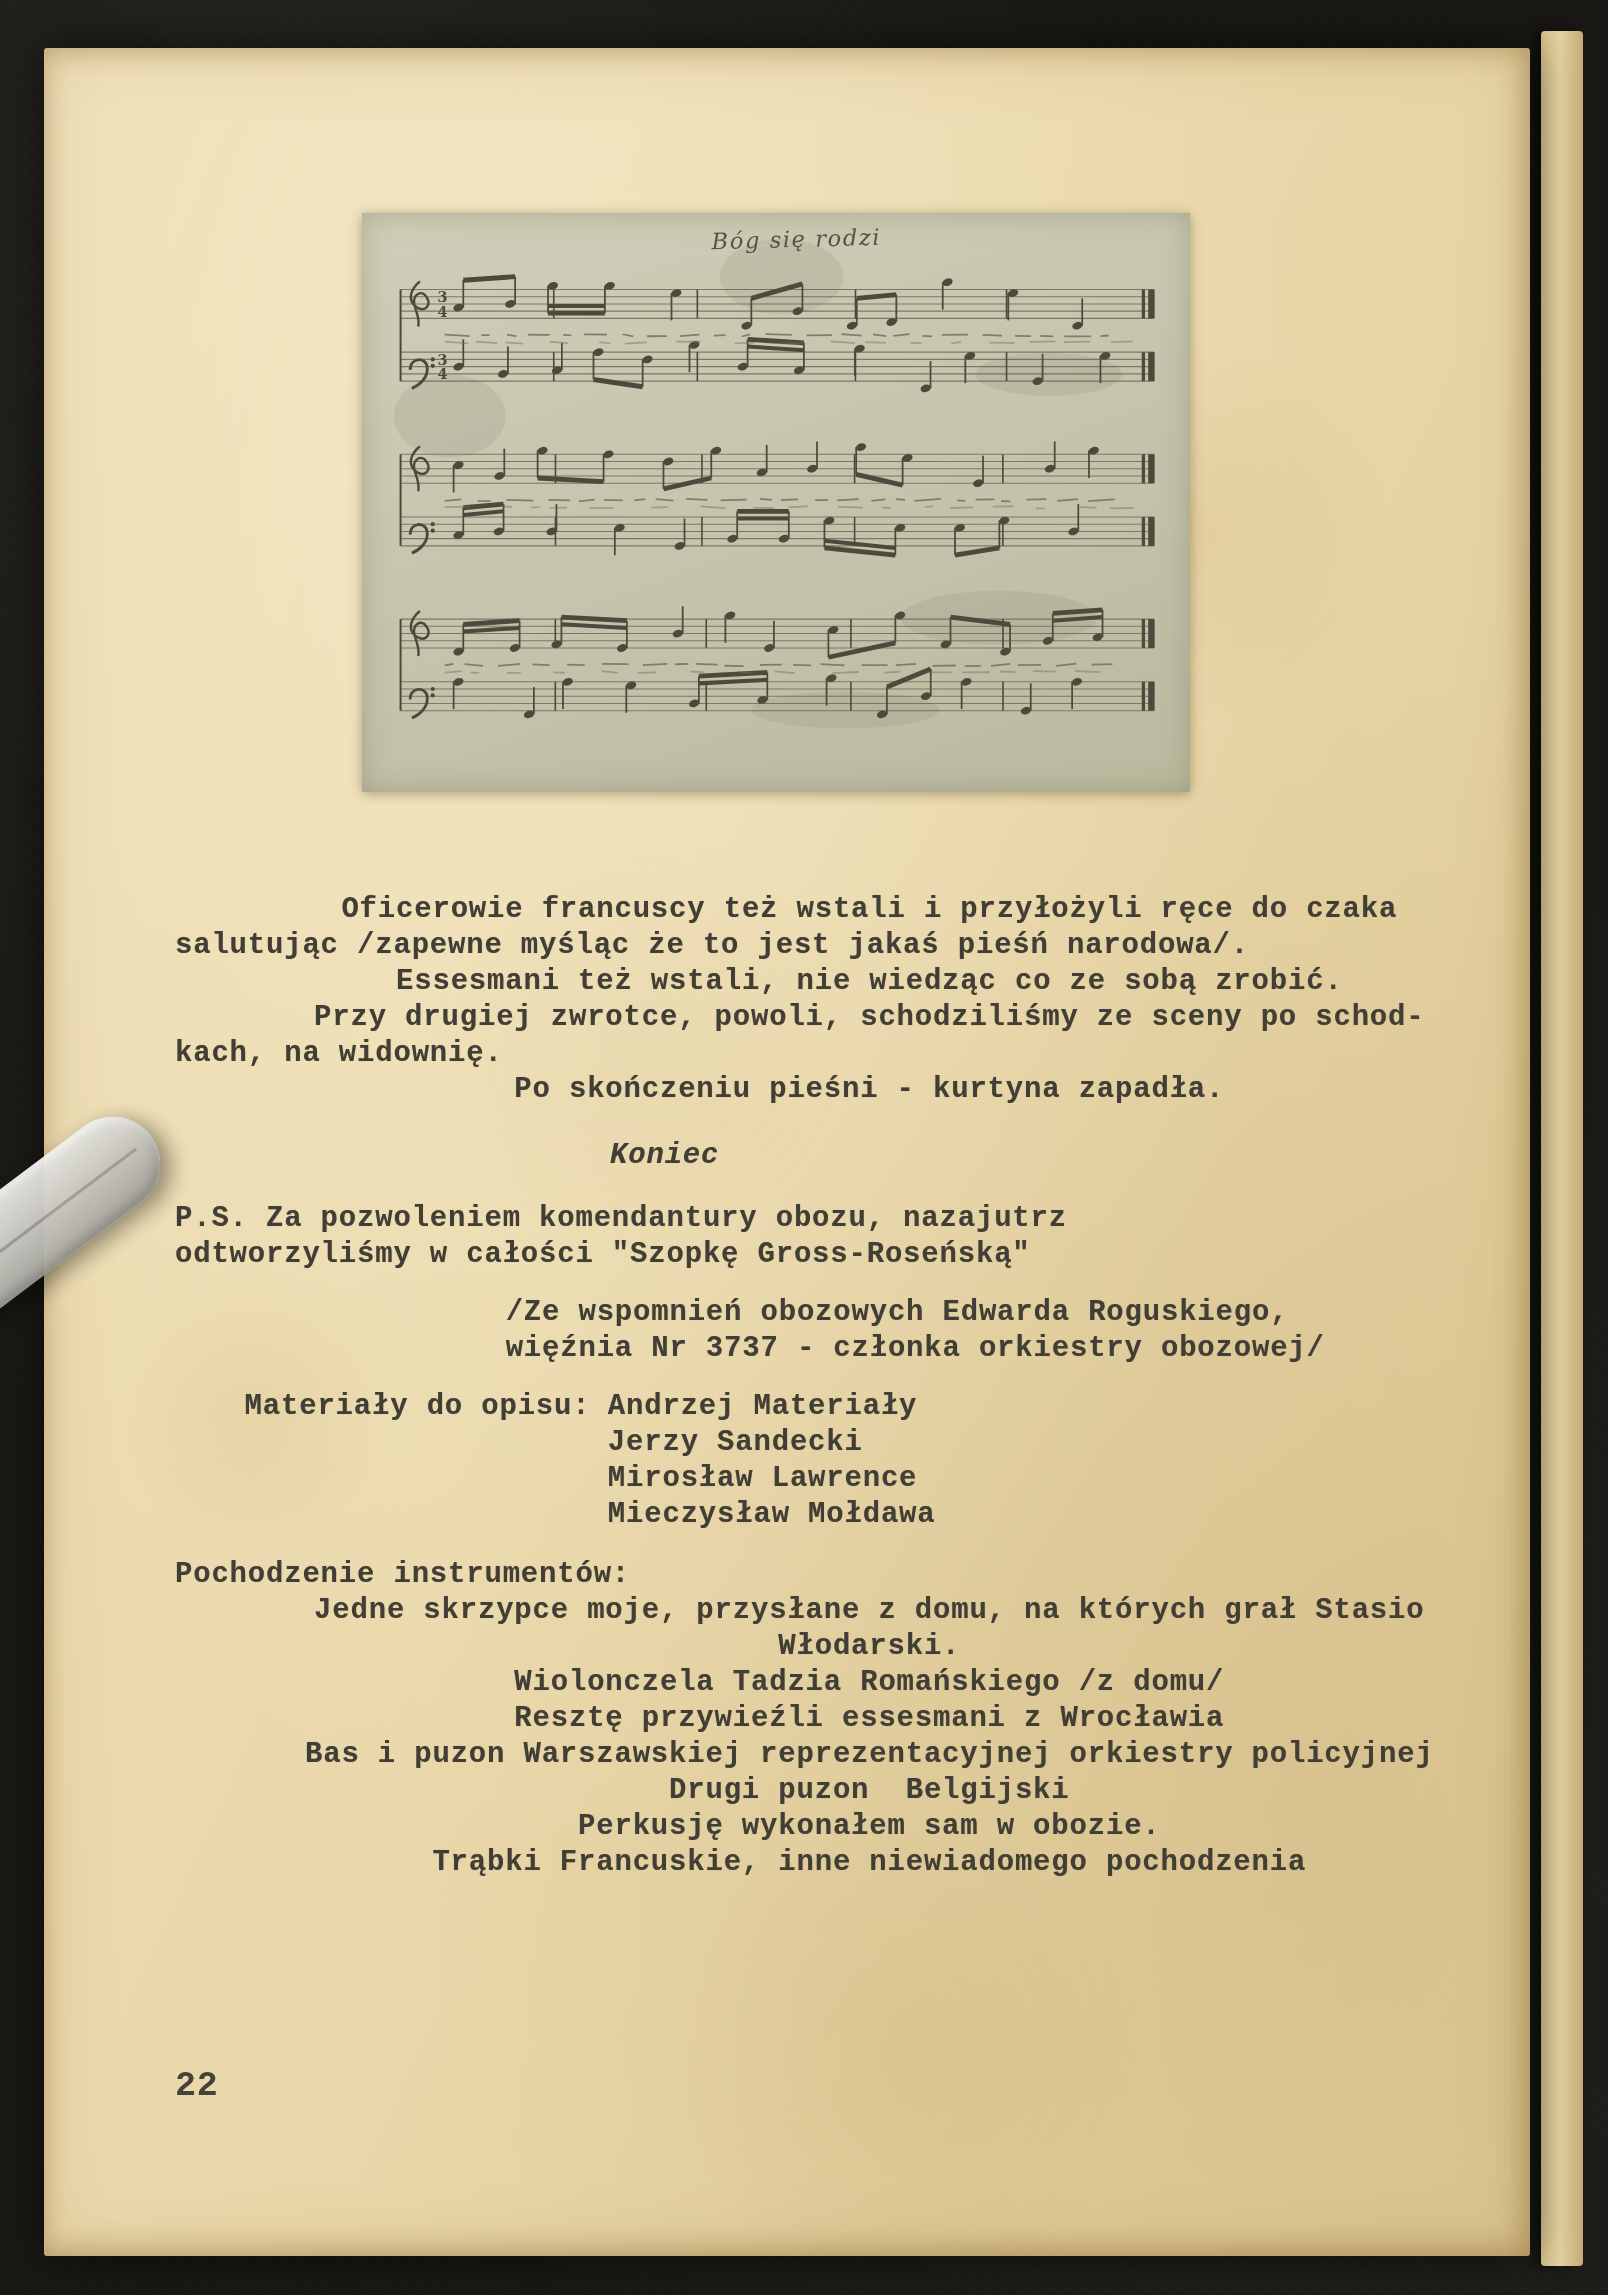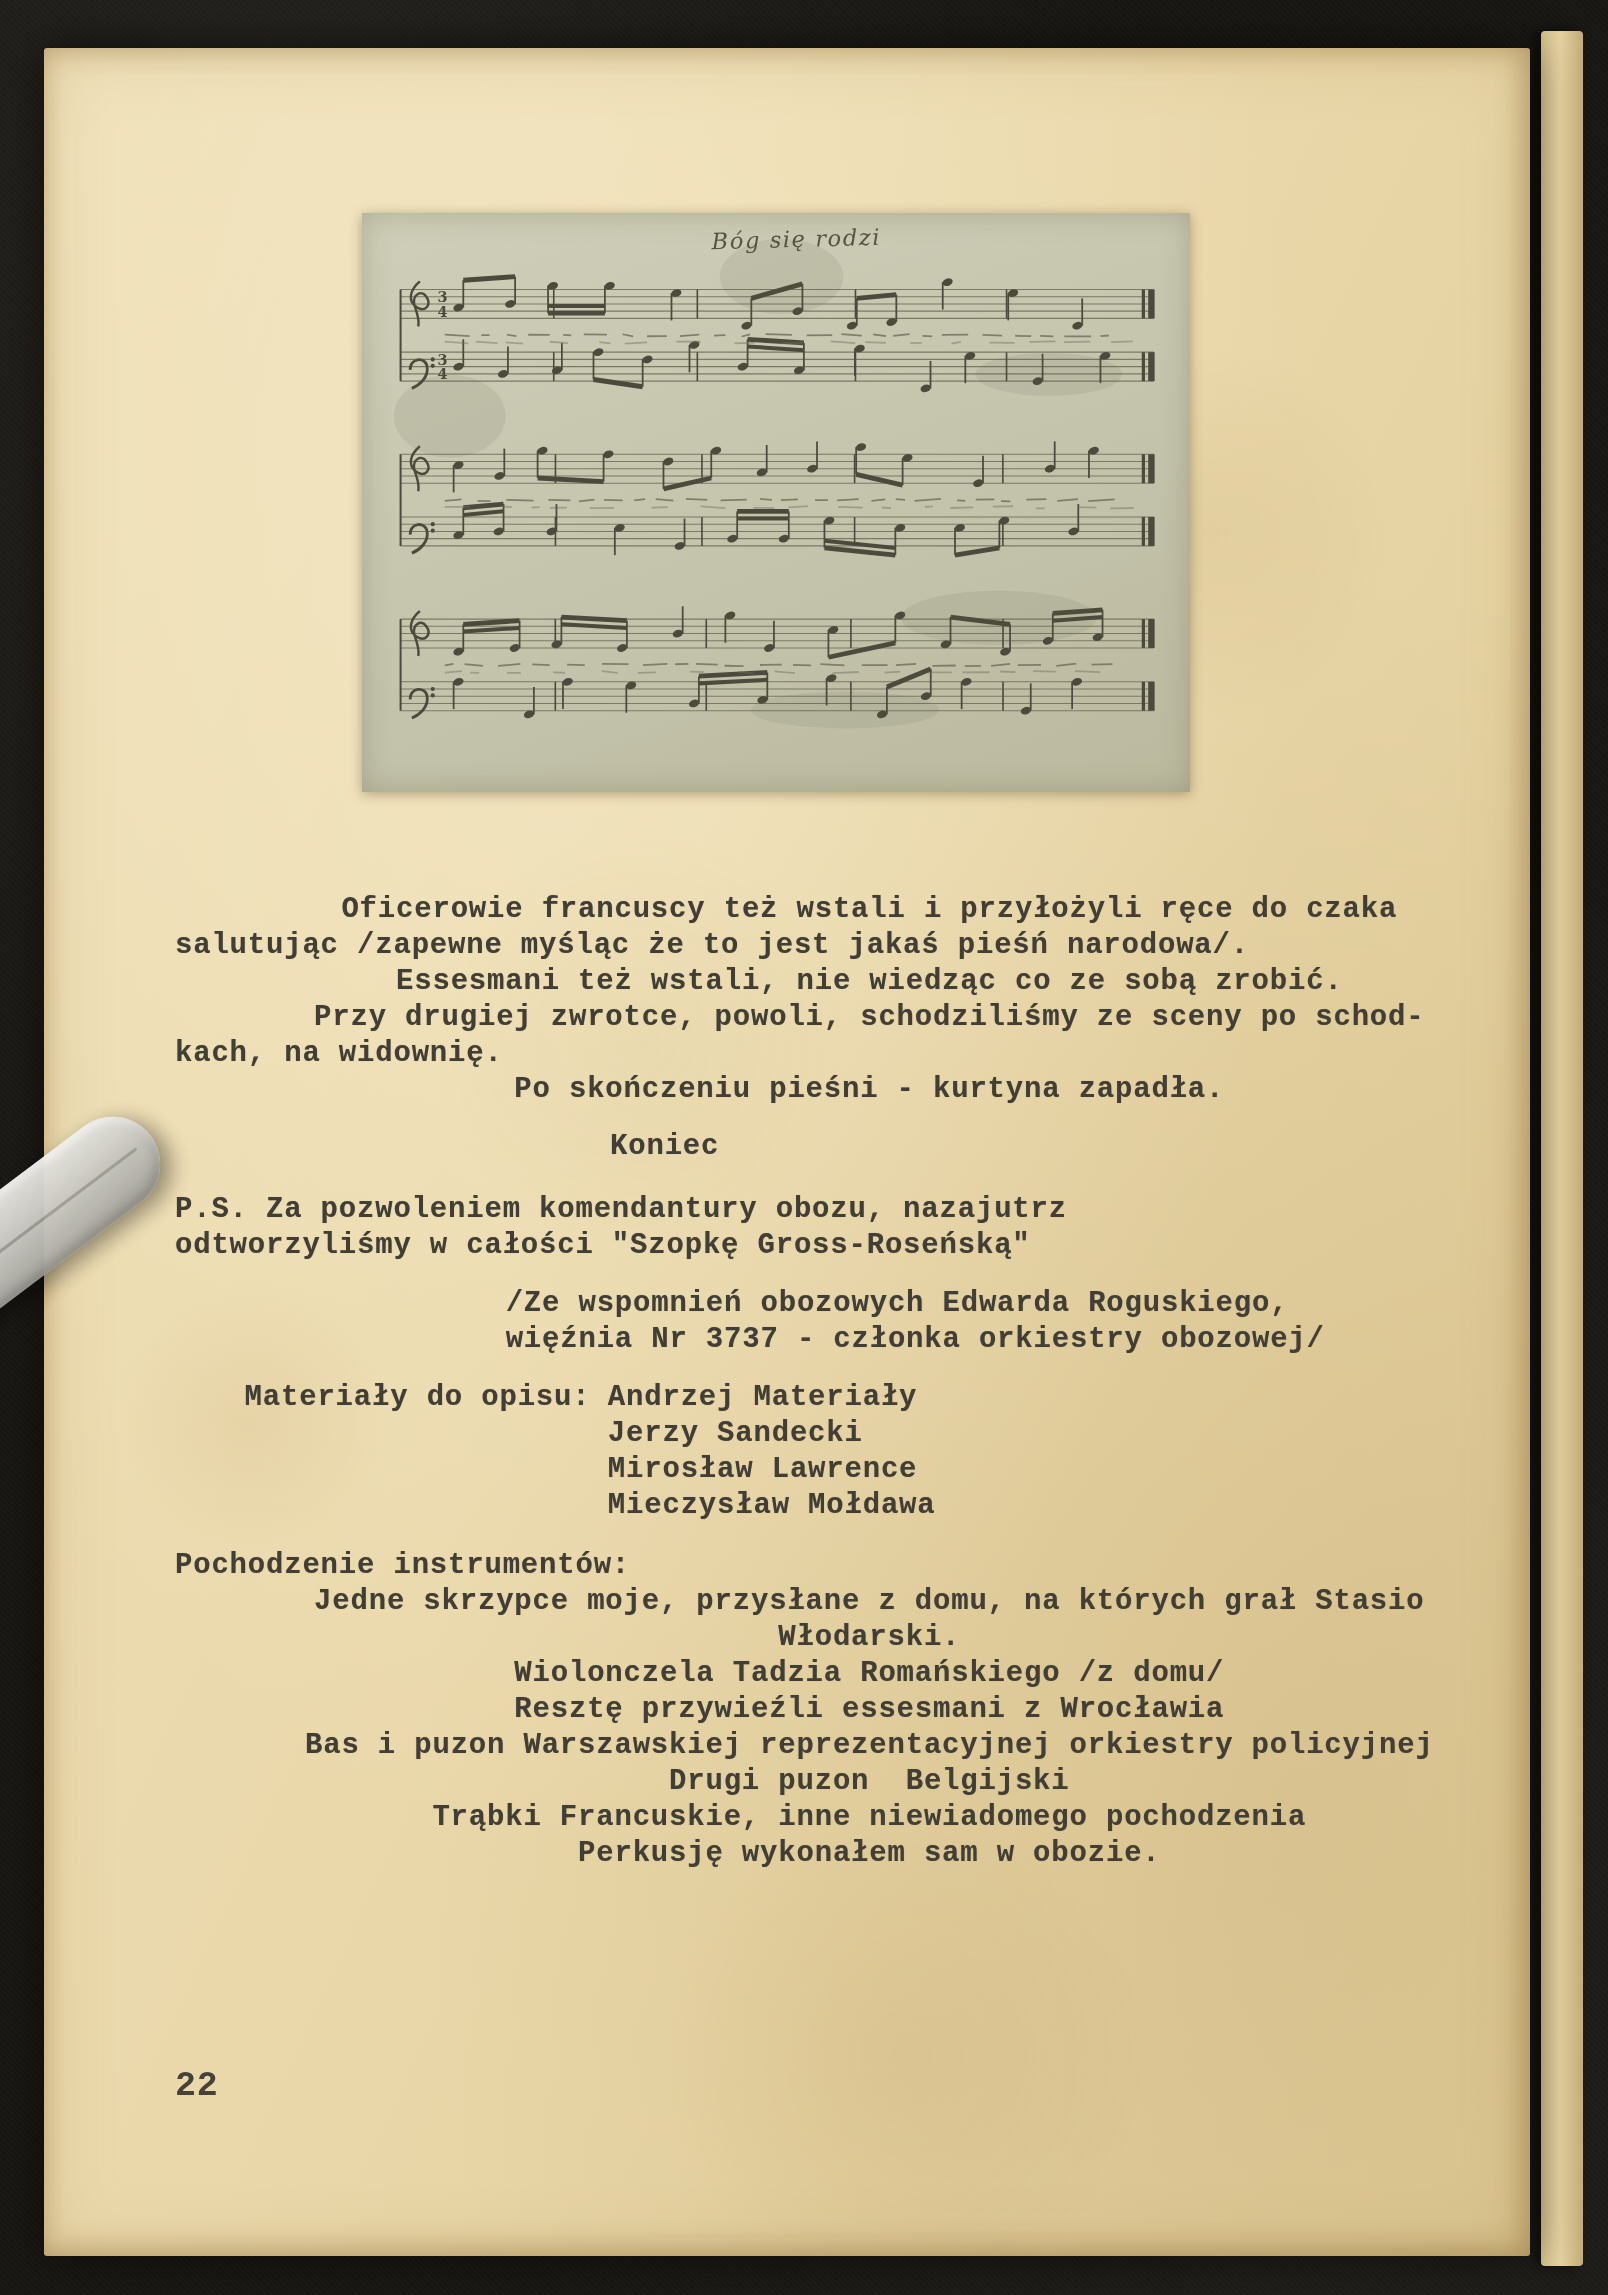--- a/index.html
+++ b/index.html
@@ -53,21 +53,21 @@
     font-size:22.5px;color:#575443;letter-spacing:1.6px;white-space:pre;
   }
   .textblock{
     position:absolute;left:131px;top:844px;width:1319px;
     font-size:29px;line-height:36px;font-weight:bold;color:#413e35;
     letter-spacing:0.8px;
     text-shadow:0 0 0.8px rgba(65,62,53,.35);
   }
   .line{white-space:pre;min-height:36px;}
   .ind{padding-left:4ch;text-align:center;}
-  .koniec{margin-top:21px;padding-left:25ch;}
+  .koniec{margin-top:30px;padding-left:25ch;font-style:italic;}
   .ps{margin-top:27px;}
   .attr{margin-top:22px;}
   .attr .line{padding-left:19ch;}
   .materials{margin-top:22px;display:flex;align-items:flex-start;}
   .materials .label{white-space:pre;padding-left:4ch;}
   .materials .names{margin-left:1ch;}
   .instruments{margin-top:24px;}
   .pagenum{
     position:absolute;left:131px;top:2020px;font-size:35px;line-height:36px;
     font-weight:bold;color:#45423a;letter-spacing:0.8px;
@@ -519,22 +519,22 @@
       </div>
 
       <div class="instruments">
         <div class="line">Pochodzenie instrumentów:</div>
         <div class="line ind">Jedne skrzypce moje, przysłane z domu, na których grał Stasio</div>
         <div class="line ind">Włodarski.</div>
         <div class="line ind">Wiolonczela Tadzia Romańskiego /z domu/</div>
         <div class="line ind">Resztę przywieźli essesmani z Wrocławia</div>
         <div class="line ind">Bas i puzon Warszawskiej reprezentacyjnej orkiestry policyjnej</div>
         <div class="line ind">Drugi puzon  Belgijski</div>
+        <div class="line ind">Perkusję wykonałem sam w obozie.</div>
         <div class="line ind">Trąbki Francuskie, inne niewiadomego pochodzenia</div>
-        <div class="line ind">Perkusję wykonałem sam w obozie.</div>
       </div>
     </div>
 
     <div class="pagenum">22</div>
   </div>
 
   <div class="clip"></div>
 </div>
 
 

